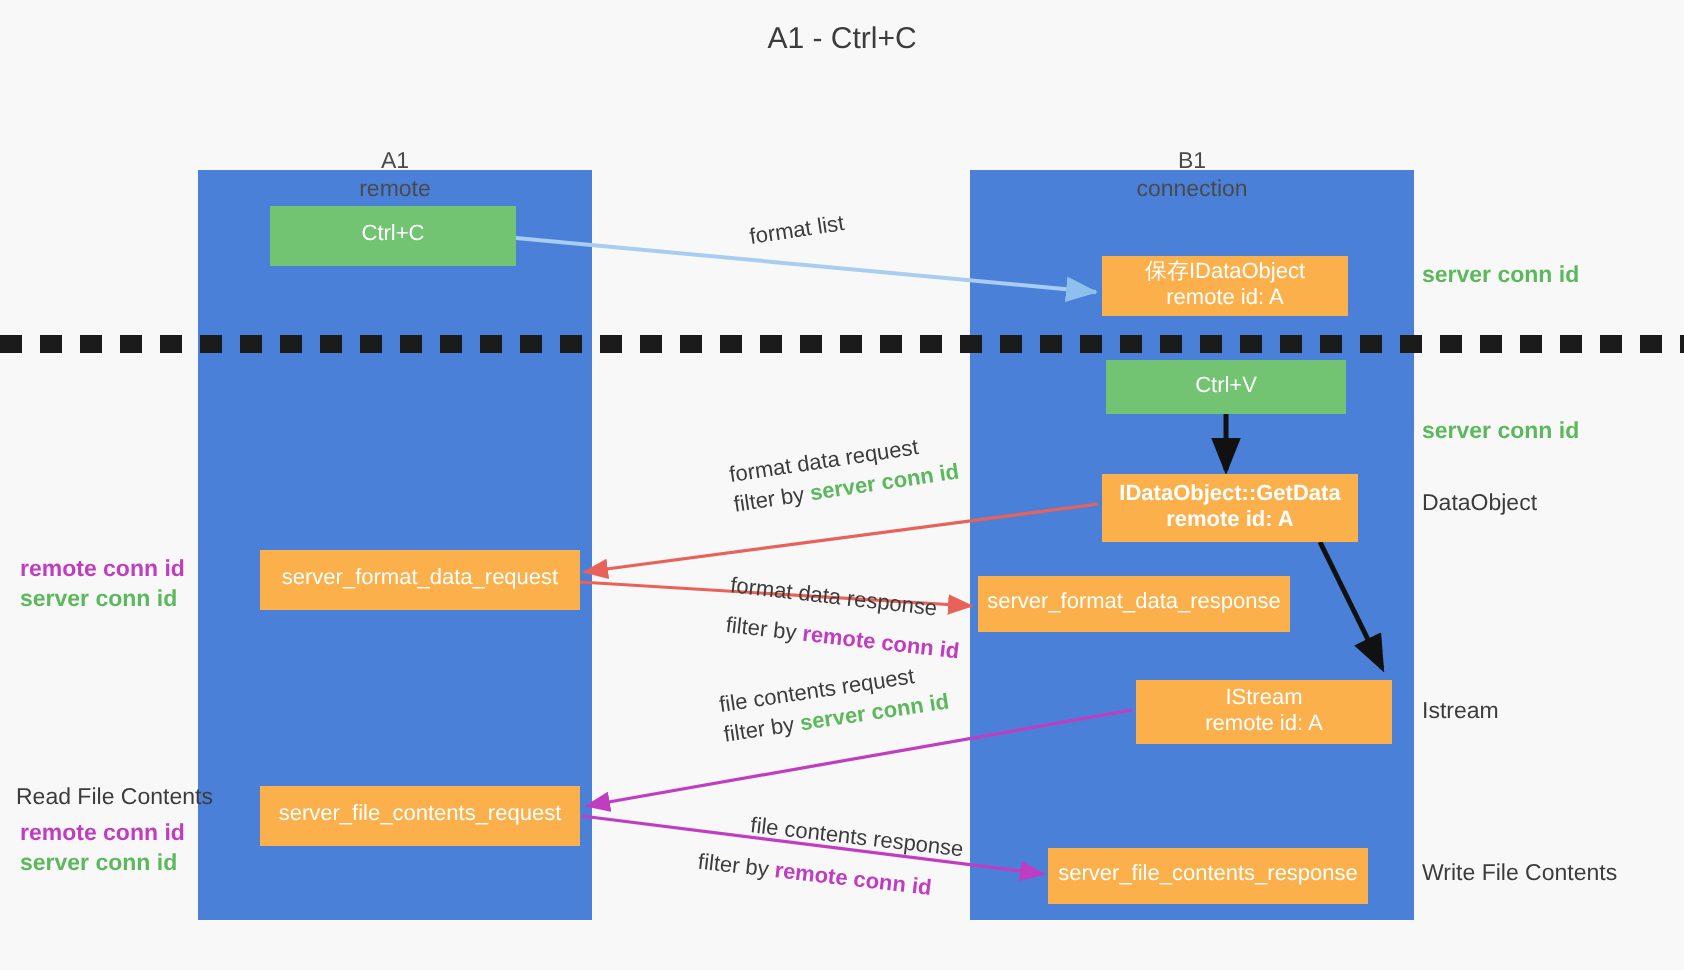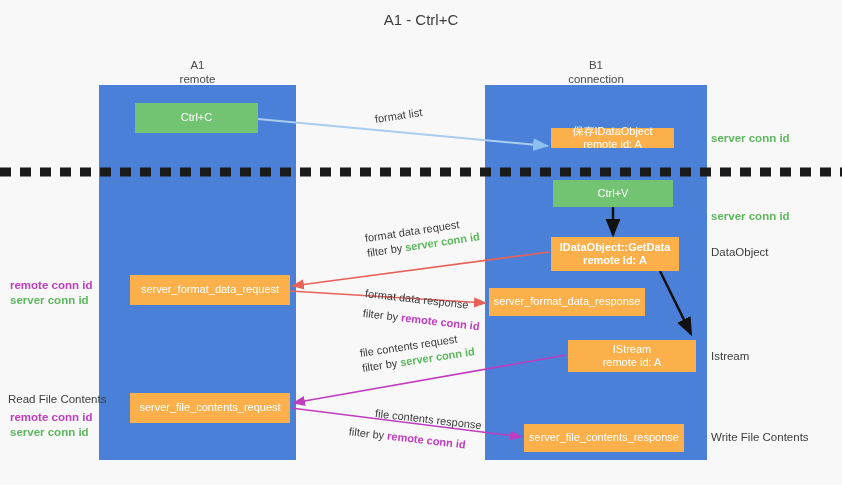--- a/index.html
+++ b/index.html
@@ -15,21 +15,21 @@
   .abs{position:absolute;}
 
   
   .title{
     left:0;top:10px;width:842px;text-align:center;
     font-size:15px;line-height:20px;color:#3c3c3c;
   }
 
   
   .colhead{
-    text-align:center;font-size:11.5px;line-height:14px;color:#4a4a4a;
+    text-align:center;font-size:11.5px;line-height:14px;color:#4a4a4a;margin-top:16px;
   }
 
   
   .lane{background:#4a80d8;}
 
   
   .box{
     box-sizing:border-box;
     display:flex;flex-direction:column;
     align-items:center;justify-content:center;
@@ -114,21 +114,21 @@
   </div>
 
   <div class="abs box orange" style="left:130px;top:275px;width:160px;height:30px;">
     <span>server_format_data_request</span>
   </div>
 
   <div class="abs box orange" style="left:130px;top:393px;width:160px;height:30px;">
     <span>server_file_contents_request</span>
   </div>
 
-  <div class="abs box orange" style="left:551px;top:128px;width:123px;height:20px;">
+  <div class="abs box orange" style="left:551px;top:128px;width:123px;height:30px;">
     <span>保存IDataObject</span>
     <span>remote id: A</span>
   </div>
 
   <div class="abs box green" style="left:553px;top:180px;width:120px;height:27px;">
     <span>Ctrl+V</span>
   </div>
 
   <div class="abs box orange" style="left:551px;top:237px;width:128px;height:34px;font-weight:bold;">
     <span>IDataObject::GetData</span>

